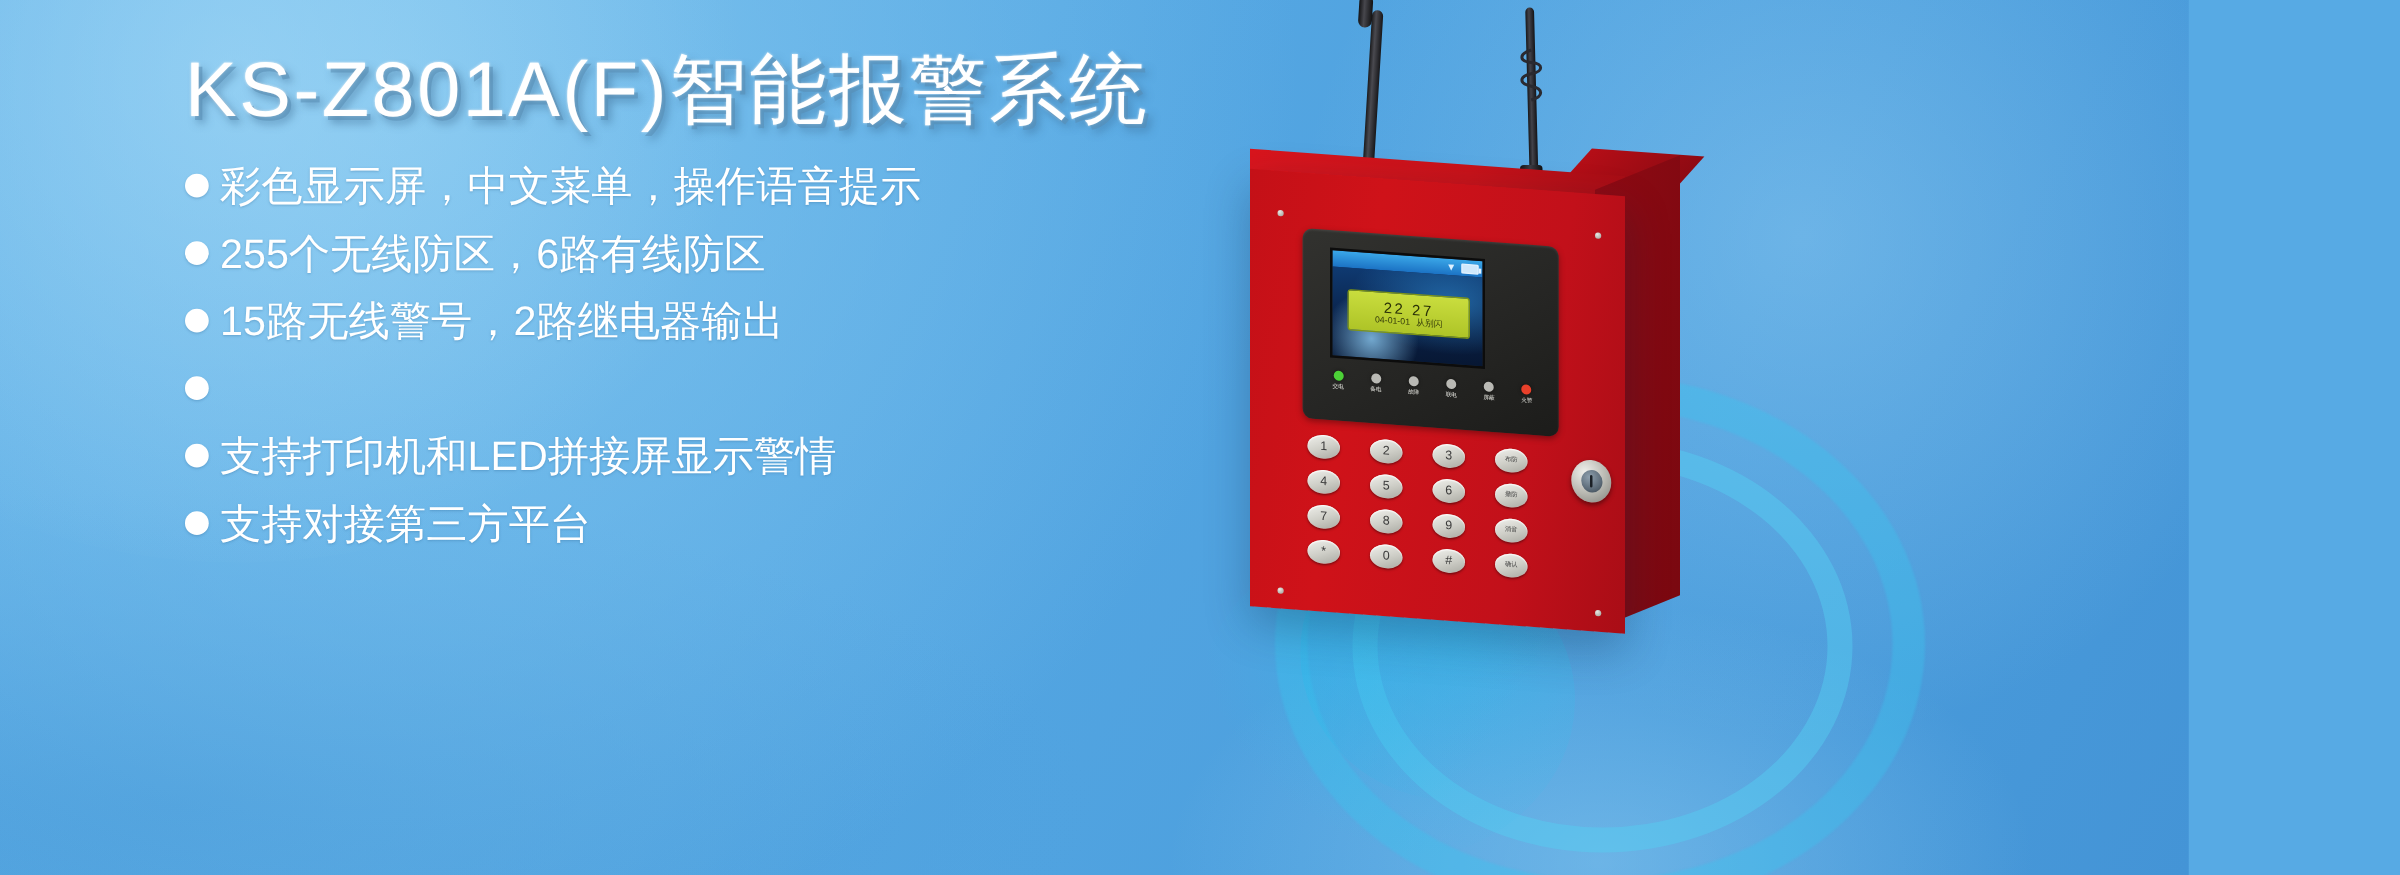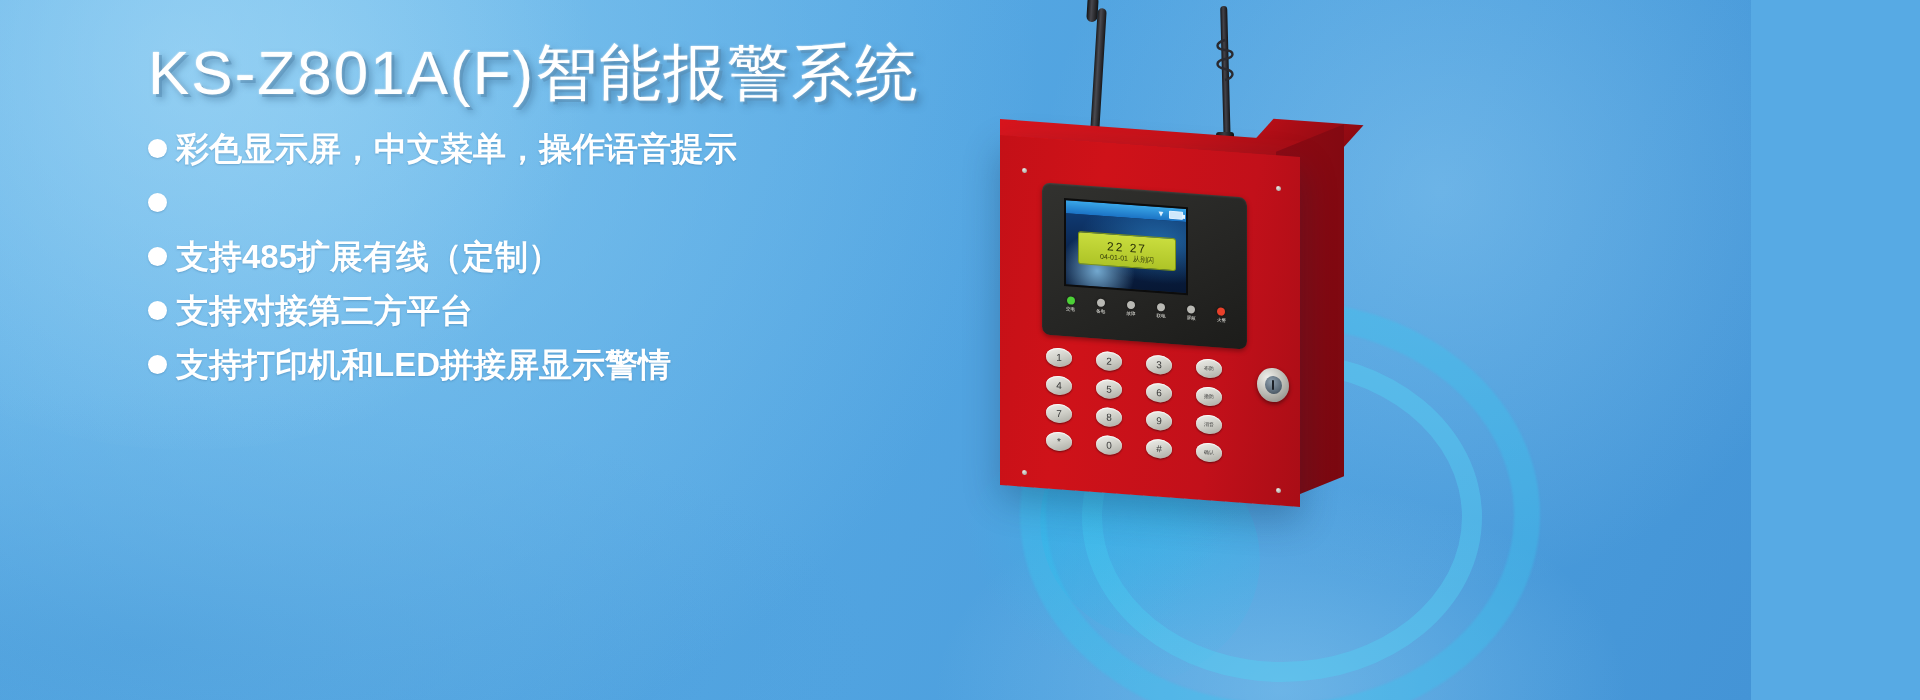--- a/index.html
+++ b/index.html
@@ -76,21 +76,20 @@
   .feature-item {
     display:flex;
     align-items:center;
     color:#ffffff;
     font-size:33px;
     line-height:1.0;
     height:48px;
     margin-bottom:6px;
     text-shadow:0 1px 2px rgba(45,100,145,.35);
     white-space:nowrap;
-    font-weight:bold;
   }
   .bullet-dot {
     width:19px; height:19px;
     border-radius:50%;
     background:#ffffff;
     flex:0 0 auto;
     margin-right:9px;
     box-shadow:0 1px 2px rgba(45,100,145,.3);
   }
   .feature-text { display:inline-block; }
@@ -291,32 +290,36 @@
   <div id="text-column">
     <div id="page-title">KS-Z801A(F)智能报警系统</div>
 
     <ul id="feature-list">
       <li class="feature-item">
         <span class="bullet-dot"></span>
         <span class="feature-text">彩色显示屏，中文菜单，操作语音提示</span>
       </li>
       <li class="feature-item">
         <span class="bullet-dot"></span>
-      </li>
-      <li class="feature-item">
-        <span class="bullet-dot"></span>
-        <span class="feature-text">支持485扩展有线（定制）</span>
+        <span class="feature-text">255个无线防区，6路有线防区</span>
+      </li>
+      <li class="feature-item">
+        <span class="bullet-dot"></span>
+        <span class="feature-text">15路无线警号，2路继电器输出</span>
+      </li>
+      <li class="feature-item">
+        <span class="bullet-dot"></span>
+      </li>
+      <li class="feature-item">
+        <span class="bullet-dot"></span>
+        <span class="feature-text">支持打印机和LED拼接屏显示警情</span>
       </li>
       <li class="feature-item">
         <span class="bullet-dot"></span>
         <span class="feature-text">支持对接第三方平台</span>
-      </li>
-      <li class="feature-item">
-        <span class="bullet-dot"></span>
-        <span class="feature-text">支持打印机和LED拼接屏显示警情</span>
       </li>
     </ul>
   </div>
 
   <div id="device">
 
     <div id="antenna-left"></div>
     <div id="antenna-left-tip"></div>
     <div id="antenna-left-base"></div>
 

